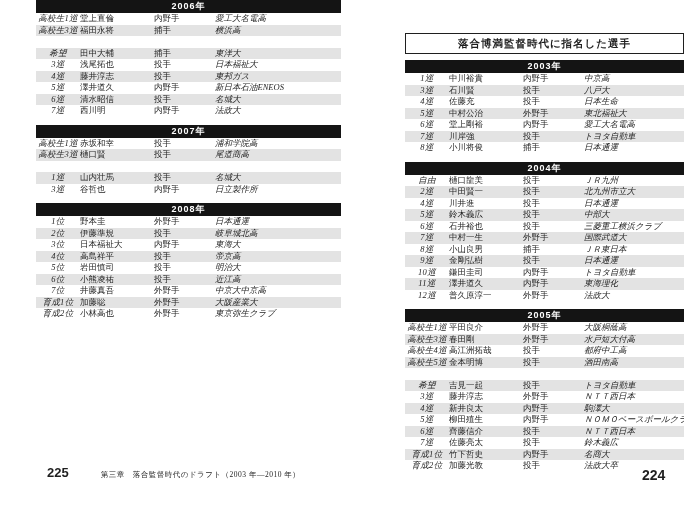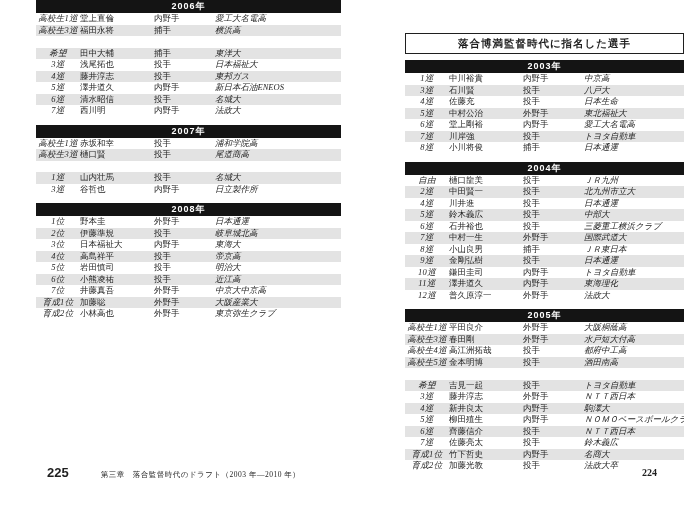--- a/index.html
+++ b/index.html
@@ -61,22 +61,22 @@
   .page-num {
     font-family:"Liberation Sans","DejaVu Sans",sans-serif;
     font-weight:bold; font-size:13px;
   }
   .chapter-text {
     margin-left:32px;
     font-size:7.5px; letter-spacing:0.5px;
   }
   .page-num-right {
     position:absolute; left:642px; top:467px;
-    font-family:Liberation Serif, serif;
-    font-weight:bold; font-size:10px;
+    font-family:Liberation Sans, sans-serif;
+    font-weight:bold; font-size:14px;
   }
 </style>
 </head>
 <body>
 
 <div class="page" id="left-page">
   <div class="tables">
       <div class="ytable">
         <div class="ytable-header">2006年</div>
         <div class="trow">

